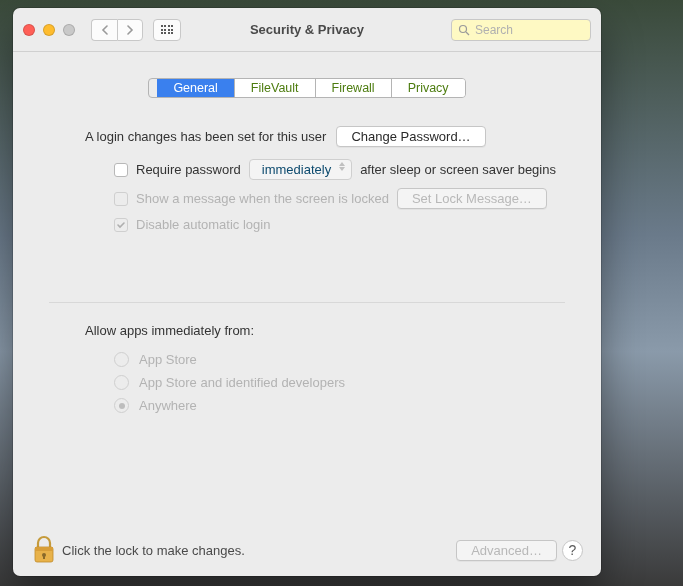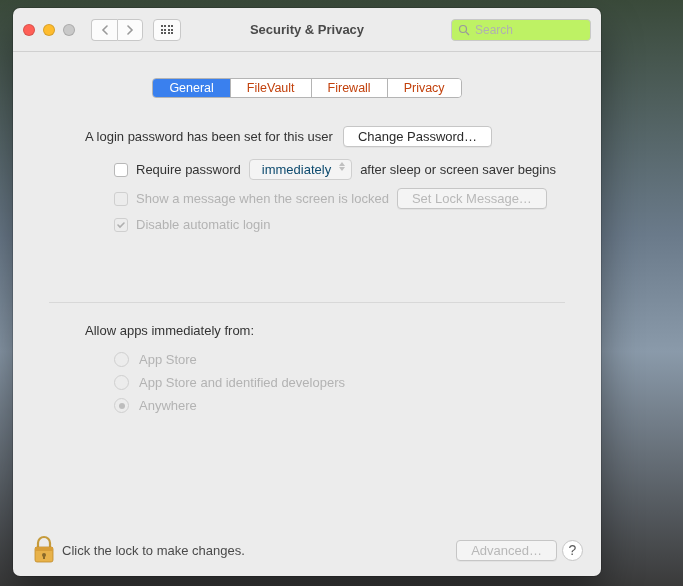--- a/index.html
+++ b/index.html
@@ -12,28 +12,28 @@
   .dot.yellow { background: #febc2e; }
   .dot.green { background: #c9c9c9; }
   .navgroup { display: flex; margin-left: 16px; }
   .navbtn { width: 26px; height: 22px; background: #fcfcfc; border: 1px solid #c8c8c8; display: flex; align-items: center; justify-content: center; color: #7a7a7a; }
   .navbtn:first-child { border-radius: 4px 0 0 4px; border-right: none; }
   .navbtn:last-child { border-radius: 0 4px 4px 0; }
   .gridbtn { width: 28px; height: 22px; margin-left: 10px; background: #fcfcfc; border: 1px solid #c8c8c8; border-radius: 4px; display: flex; align-items: center; justify-content: center; }
   .gridicon { display: grid; grid-template-columns: repeat(4,2px); grid-template-rows: repeat(3,2px); gap: 1.5px; }
   .gridicon span { background: #5a5a5a; }
   .title { position: absolute; left: 0; right: 0; text-align: center; font-size: 13px; font-weight: 600; color: #4a4a4a; pointer-events: none; }
-  .search { margin-left: auto; width: 140px; height: 22px; background: #bef264; border: 1px solid #c8c8c8; border-radius: 4px; display: flex; align-items: center; padding: 0 6px; gap: 5px; }
+  .search { margin-left: auto; width: 140px; height: 22px; background: #fef9c3; border: 1px solid #c8c8c8; border-radius: 4px; display: flex; align-items: center; padding: 0 6px; gap: 5px; }
   .search svg { flex-shrink: 0; }
   .search input { border: none; outline: none; background: transparent; font-size: 12px; width: 100%; color: #333; }
   .search input::placeholder { color: #b0b0b0; }
 
   .tabbar-wrap { display: flex; justify-content: center; margin-top: 26px; }
-  .tabbar { display: flex; border: 1px solid #b4b4b4; border-radius: 4px; overflow: hidden; }
-  .tab { padding: 2px 16px; font-size: 12.5px; background: #fff; border-left: 1px solid #b4b4b4; color: #c2410c; }
+  .tabbar { display: flex; border: 1px solid #b4b4b4; border-radius: 4px; overflow: hidden; padding-left: 8px; }
+  .tab { padding: 2px 16px; font-size: 12.5px; background: #fff; border-left: 1px solid #b4b4b4; color: #4d7c0f; }
   .tab:first-child { border-left: none; }
   .tab.active { background: #3a80ee; color: #fff; }
 
   .content { flex: 1; padding: 28px 36px 0 36px; position: relative; font-size: 13px; color: #333; }
   .row { display: flex; align-items: center; margin-bottom: 12px; }
   .row.login { margin-left: 36px; gap: 10px; }
   .btn { background: #fff; border: 1px solid #c6c6c6; border-radius: 4px; padding: 2px 14px; font-size: 13px; color: #2a2a2a; box-shadow: 0 1px 0 rgba(0,0,0,0.04); }
   .btn.disabled { color: #b8b8b8; background: #f4f4f4; }
   .opts { margin-left: 65px; }
   .optrow { display: flex; align-items: center; gap: 8px; margin-bottom: 8px; }
@@ -113,21 +113,21 @@
     <div class="tabbar">
       <div class="tab active">General</div>
       <div class="tab">FileVault</div>
       <div class="tab">Firewall</div>
       <div class="tab">Privacy</div>
     </div>
   </div>
 
   <div class="content">
     <div class="row login">
-      <span>A login password has been set for this user</span>
+      <span>A login changes has been set for this user</span>
       <button class="btn">Change Password…</button>
     </div>
 
     <div class="opts">
       <div class="optrow">
         <div class="checkbox"></div>
         <span>Require password</span>
         <div class="select">
           <span>immediately</span>
           <div class="arrows">

